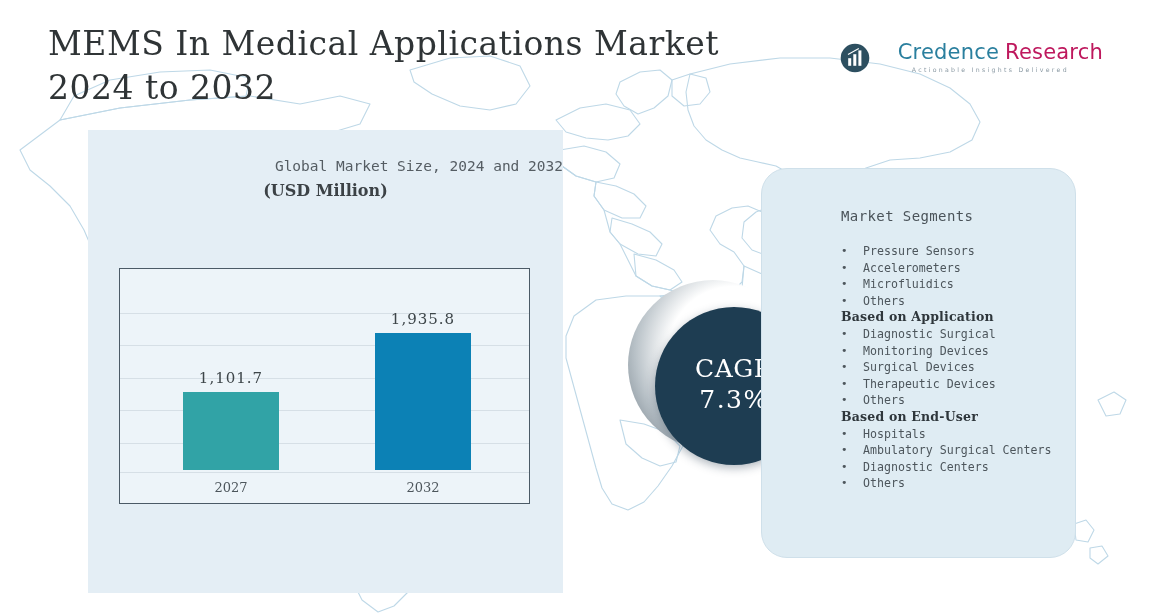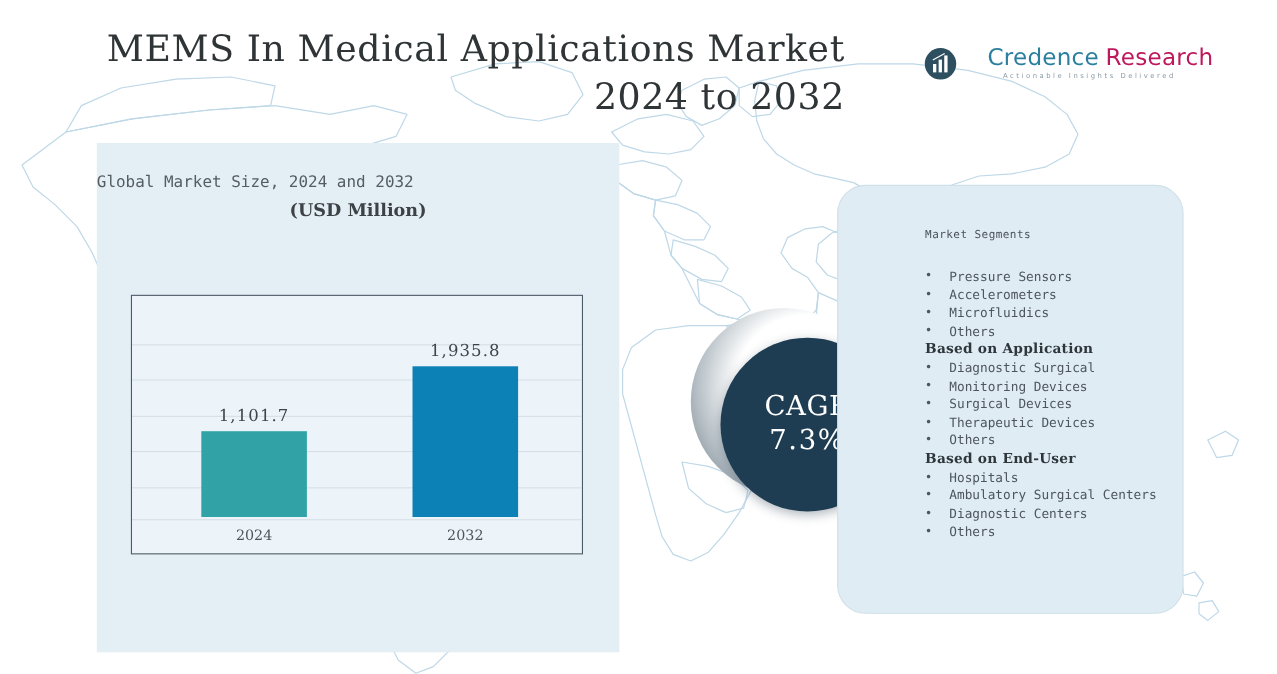--- a/index.html
+++ b/index.html
@@ -30,21 +30,20 @@
     position: absolute;
     left: 48px;
     top: 22px;
     width: 720px;
     font-family: "DejaVu Serif", serif;
     font-size: 33px;
     line-height: 44px;
     letter-spacing: 0.5px;
     color: #2f3436;
     white-space: pre-line;
-    text-align: right;
   }
 
   #logo {
     position: absolute;
     right: 58px;
     top: 42px;
     display: flex;
     align-items: center;
     gap: 8px;
   }
@@ -74,21 +73,21 @@
     width: 475px;
     height: 463px;
     background: #e4eef5;
   }
 
   #chart-title {
     position: absolute;
     left: 88px;
     top: 158px;
     width: 475px;
-    text-align: left;
+    text-align: right;
     font-family: "DejaVu Sans Mono", monospace;
     font-size: 14.5px;
     color: #555d63;
     letter-spacing: 0px;
   }
   #chart-subtitle {
     position: absolute;
     left: 88px;
     top: 181px;
     width: 475px;
@@ -190,21 +189,21 @@
     background: #dfecf3;
     border: 1px solid #cfe0ea;
     border-radius: 26px;
     box-sizing: border-box;
   }
   #segments-heading {
     position: absolute;
     left: 841px;
     top: 208px;
     font-family: "DejaVu Sans Mono", monospace;
-    font-size: 10px;
+    font-size: 14px;
     color: #4a5359;
     letter-spacing: 0.4px;
   }
   #segments-list {
     position: absolute;
     left: 841px;
     top: 243px;
     width: 230px;
   }
   .seg-group-title {
@@ -337,21 +336,21 @@
     <div class="gridline" style="top:141px"></div>
     <div class="gridline" style="top:174px"></div>
     <div class="gridline" style="top:203px"></div>
 
     <div class="bar" style="left:63px; width:96px; height:78px; background:#31a3a6"></div>
     <div class="bar" style="left:255px; width:96px; height:137px; background:#0c81b5"></div>
 
     <div class="bar-value" style="left:53px; width:116px; top:100px">1,101.7</div>
     <div class="bar-value" style="left:245px; width:116px; top:41px">1,935.8</div>
 
-    <div class="bar-cat" style="left:63px; width:96px">2024</div>
+    <div class="bar-cat" style="left:63px; width:96px">2027</div>
     <div class="bar-cat" style="left:255px; width:96px">2032</div>
   </div>
 
   <div id="cagr-wrap">
     <div id="cagr-halo"></div>
     <div id="cagr-circle">
       <div id="cagr-label">CAGR</div>
       <div id="cagr-value">7.3%</div>
     </div>
   </div>

